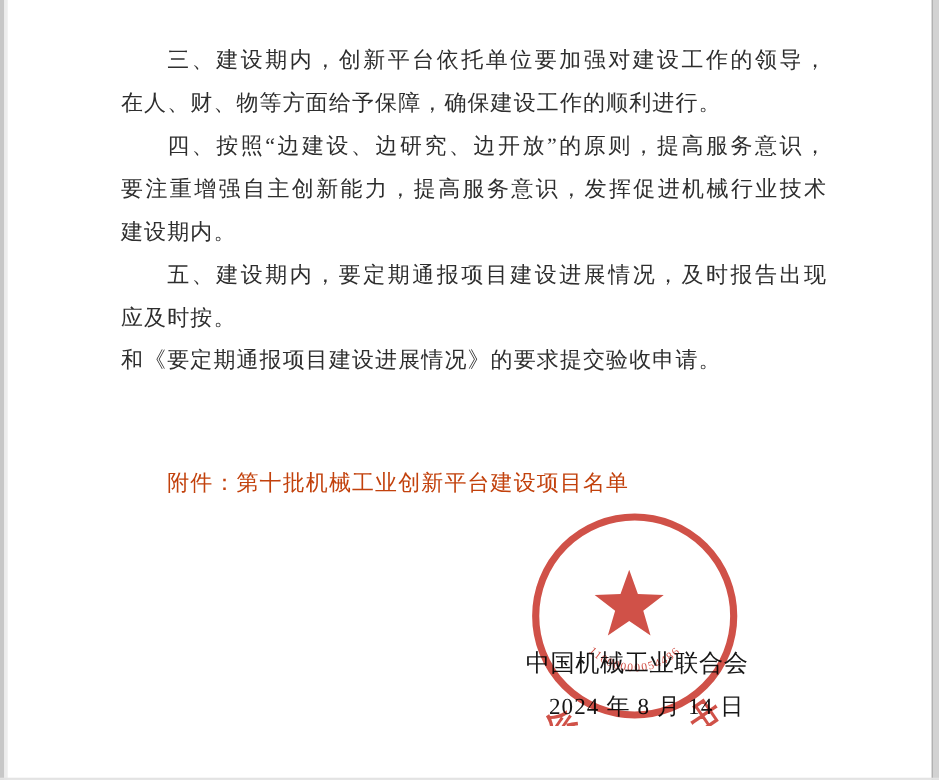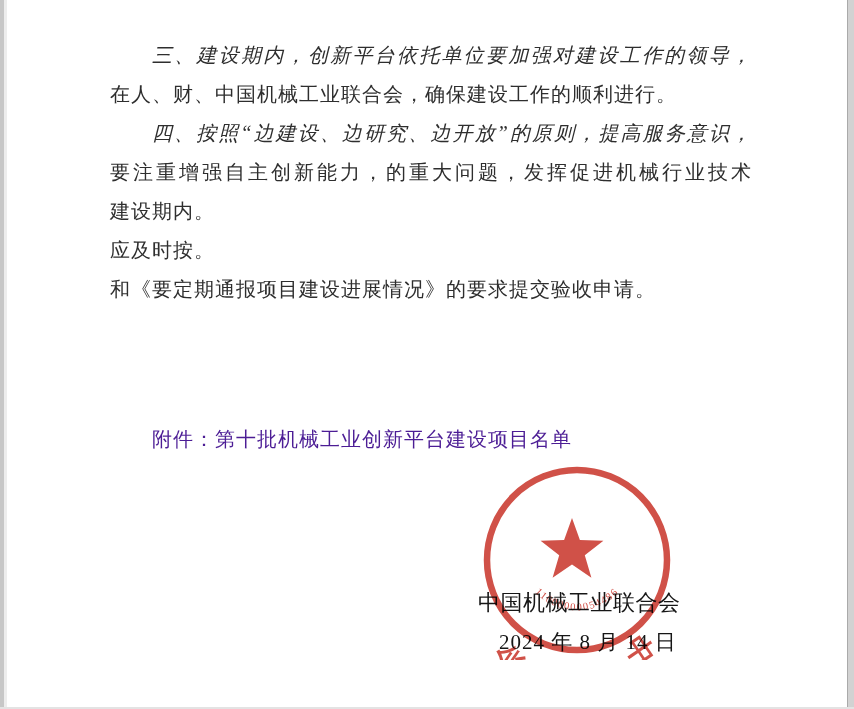--- a/index.html
+++ b/index.html
@@ -19,26 +19,26 @@
     position:absolute;left:110px;top:36px;width:642px;
     color:#2e2e2e;
   }
   .line{
     height:39px;line-height:39px;
     font-size:20px;letter-spacing:1px;
     white-space:nowrap;
     text-align:justify;text-align-last:left;
   }
   .line.fill{white-space:normal;text-align-last:justify;}
-  .line.indent{text-indent:42px;font-style:italic;}
+  .line.indent{text-indent:42px;}
 
   .attachment{
     position:absolute;left:110px;top:420px;width:642px;
     height:39px;line-height:39px;
-    font-size:20px;letter-spacing:1px;color:#4c1d95;
+    font-size:20px;letter-spacing:1px;color:#c2410c;
     text-indent:42px;white-space:nowrap;
   }
 
   
   .org-name{
     position:absolute;left:478px;top:588px;
     font-size:22px;letter-spacing:0.5px;color:#161616;
     white-space:nowrap;z-index:2;
   }
   .sig-date{
@@ -57,24 +57,25 @@
 </head>
 <body>
 
 <div class="edge-left"></div>
 <div class="edge-left-soft"></div>
 <div class="edge-right"></div>
 <div class="edge-bottom"></div>
 
 <div class="doc-body">
     <div class="line indent fill">三、建设期内，创新平台依托单位要加强对建设工作的领导，</div>
-    <div class="line">在人、财、中国机械工业联合会，确保建设工作的顺利进行。</div>
+    <div class="line">在人、财、物等方面给予保障，确保建设工作的顺利进行。</div>
     <div class="line indent fill">四、按照“边建设、边研究、边开放”的原则，提高服务意识，</div>
-    <div class="line fill">要注重增强自主创新能力，的重大问题，发挥促进机械行业技术</div>
+    <div class="line fill">要注重增强自主创新能力，提高服务意识，发挥促进机械行业技术</div>
     <div class="line">建设期内。</div>
+    <div class="line indent fill">五、建设期内，要定期通报项目建设进展情况，及时报告出现</div>
     <div class="line">应及时按。</div>
     <div class="line">和《要定期通报项目建设进展情况》的要求提交验收申请。</div>
   </div>
 
 <div class="attachment">附件：第十批机械工业创新平台建设项目名单</div>
 
 <div class="org-name">中国机械工业联合会</div>
 <div class="sig-date">2024 年 8 月 14 日</div>
 
 <svg class="seal" viewBox="0 0 200 200" xmlns="http://www.w3.org/2000/svg">

